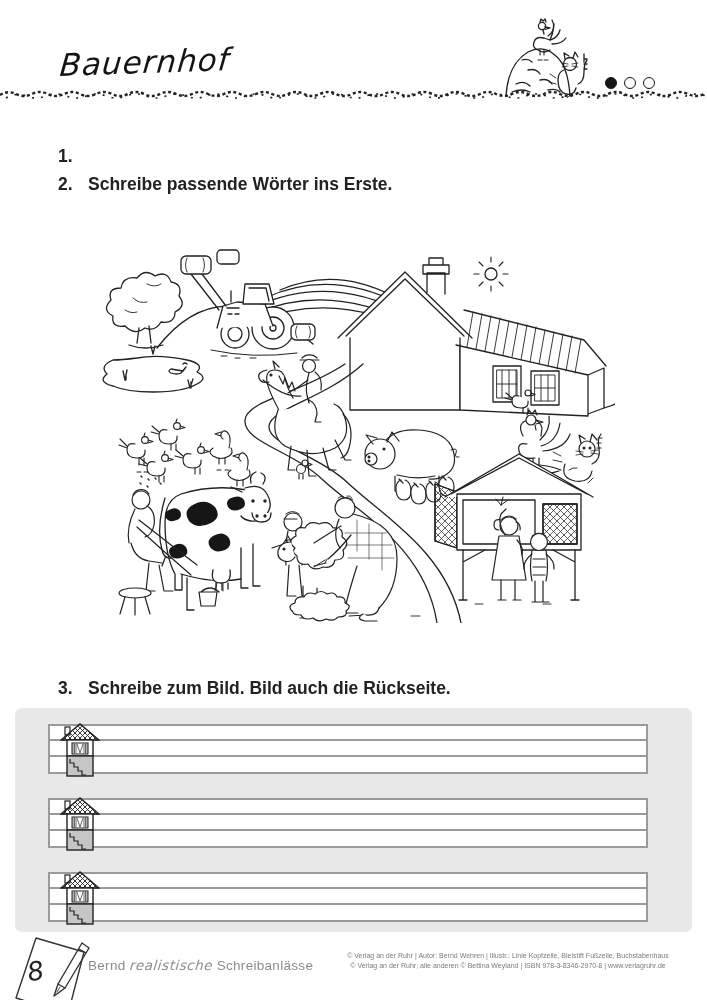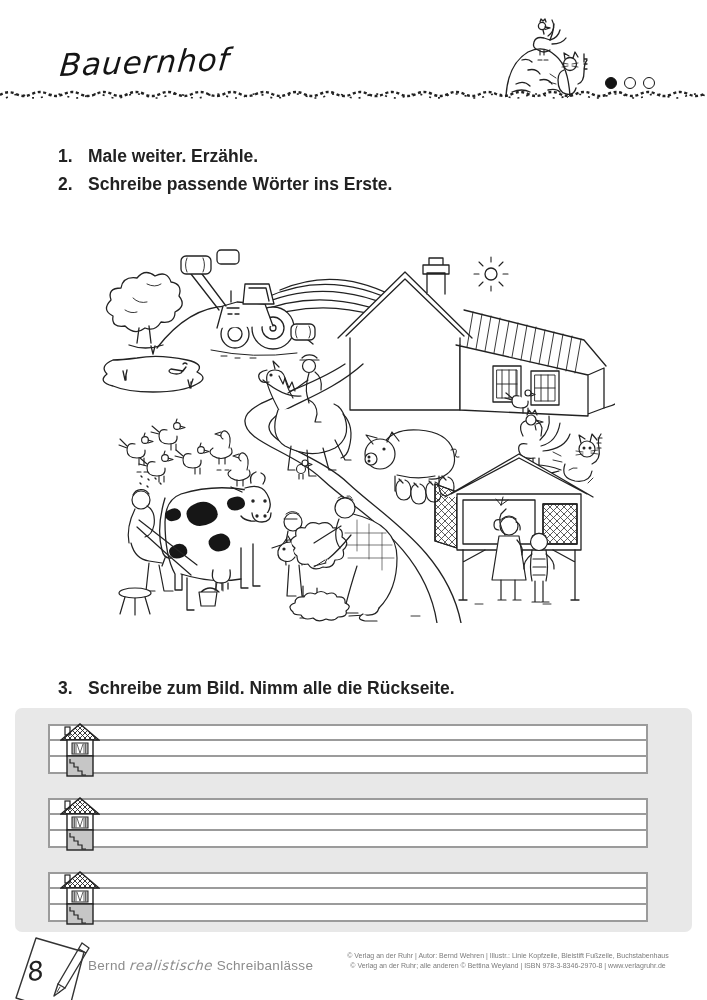--- a/index.html
+++ b/index.html
@@ -97,21 +97,20 @@
 
   <svg id="grass" class="abs" width="707" height="14" viewBox="0 0 707 14">
     <g fill="none" stroke="#222">
       <path stroke-width="2.4" stroke-dasharray="3 2.6" d="M0,8 q8,-5 16,-1 t16,0 t16,0 t16,0 t16,0 t16,0 t16,0 t16,0 t16,0 t16,0 t16,0 t16,0 t16,0 t16,0 t16,0 t16,0 t16,0 t16,0 t16,0 t16,0 t16,0 t16,0 t16,0 t16,0 t16,0 t16,0 t16,0 t16,0 t16,0 t16,0 t16,0 t16,0 t16,0 t16,0 t16,0 t16,0 t16,0 t16,0 t16,0 t16,0 t16,0 t16,0 t16,0 t16,0"></path>
       <path stroke-width="1.6" stroke-dasharray="2 7" d="M6,11 q10,-6 20,-2 t20,0 t20,0 t20,0 t20,0 t20,0 t20,0 t20,0 t20,0 t20,0 t20,0 t20,0 t20,0 t20,0 t20,0 t20,0 t20,0 t20,0 t20,0 t20,0 t20,0 t20,0 t20,0 t20,0 t20,0 t20,0 t20,0 t20,0 t20,0 t20,0 t20,0 t20,0 t20,0 t20,0 t20,0"></path>
     </g>
   </svg>
 
   <div id="task1" class="task abs">
     <span class="num">1.</span>
-    <span>Male weiter. Erzähle.</span>
   </div>
   <div id="task2" class="task abs">
     <span class="num">2.</span>
     <span>Schreibe passende Wörter ins Erste.</span>
   </div>
 
   <svg id="farm" class="abs" width="520" height="375" viewBox="0 0 520 375">
     <g fill="none" stroke="#222" stroke-width="1.3" stroke-linecap="round" stroke-linejoin="round">
 
       <path d="M62,100 Q125,18 218,96"></path>
@@ -338,21 +337,21 @@
         <path d="M437,302 q-3,18 0,31 M451,302 q3,18 0,31 M438,311 h12 M438,319 h13 M438,327 h12"></path>
         <path d="M437,306 q-9,7 -8,15 M451,306 q9,7 8,15"></path>
         <path d="M440,333 v21 m-3,0 h8 M448,333 v21 m-2,0 h8"></path>
       </g>
       <path d="M380,356 h8 m60,0 h8 m-140,12 h9" stroke-width="0.9"></path>
     </g>
   </svg>
 
   <div id="task3" class="task abs">
     <span class="num">3.</span>
-    <span>Schreibe zum Bild. Nimm alle die Rückseite.</span>
+    <span>Schreibe zum Bild. Bild auch die Rückseite.</span>
   </div>
 
   <div id="writing-box" class="abs">
     <div class="line-set set1">
       <div class="ml m1"></div>
       <div class="ml m2"></div>
       <svg class="house" viewBox="0 0 40 58">
           <use href="#letterhouse"></use>
         </svg>
     </div>

